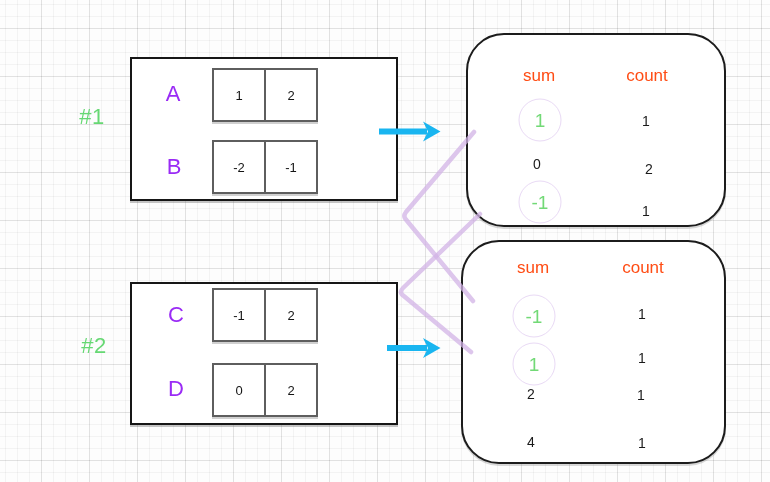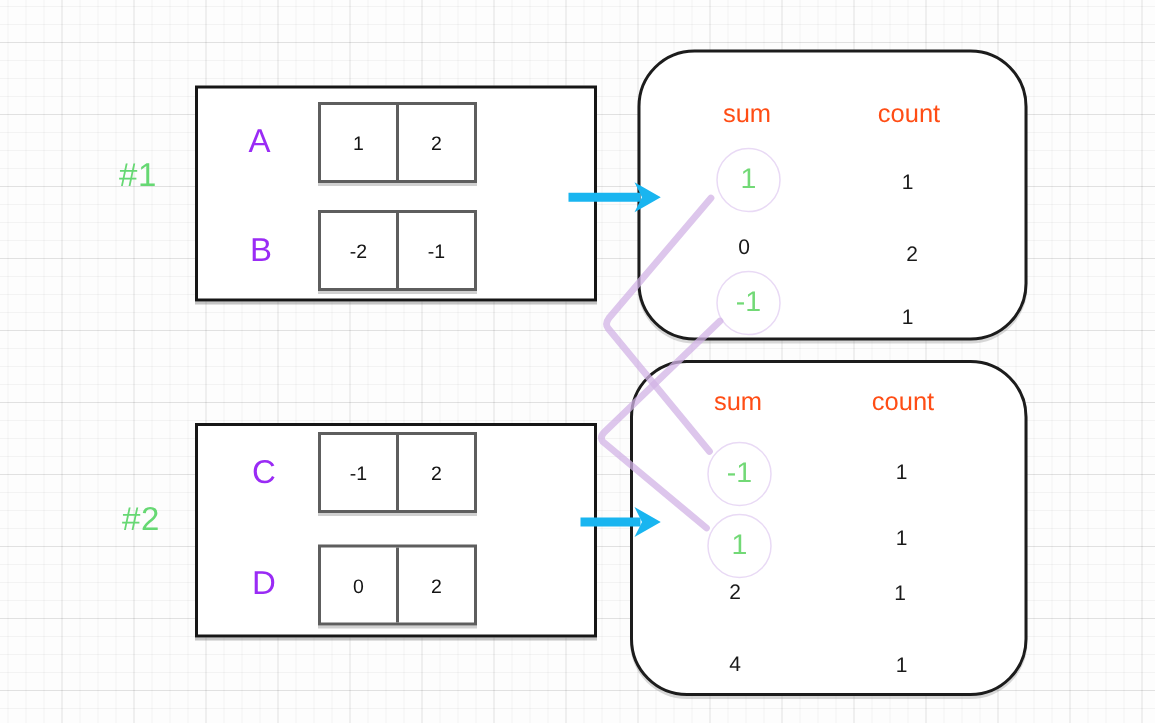--- a/index.html
+++ b/index.html
@@ -53,20 +53,21 @@
     font-size: 13px;
     color: #141414;
   }
   .cell + .cell { border-left: 2.5px solid #5e5e5e; }
   .freq-table {
     position: absolute;
     background: #ffffff;
     border: 2px solid #1c1c1c;
     border-radius: 38px;
     box-shadow: 0 2px 0 rgba(130,130,130,0.3);
+    margin-left: 41px;
   }
   .th {
     position: absolute;
     transform: translate(-50%,-50%);
     color: #ff4d15;
     font-size: 17px;
   }
   .val {
     position: absolute;
     transform: translate(-50%,-50%);

